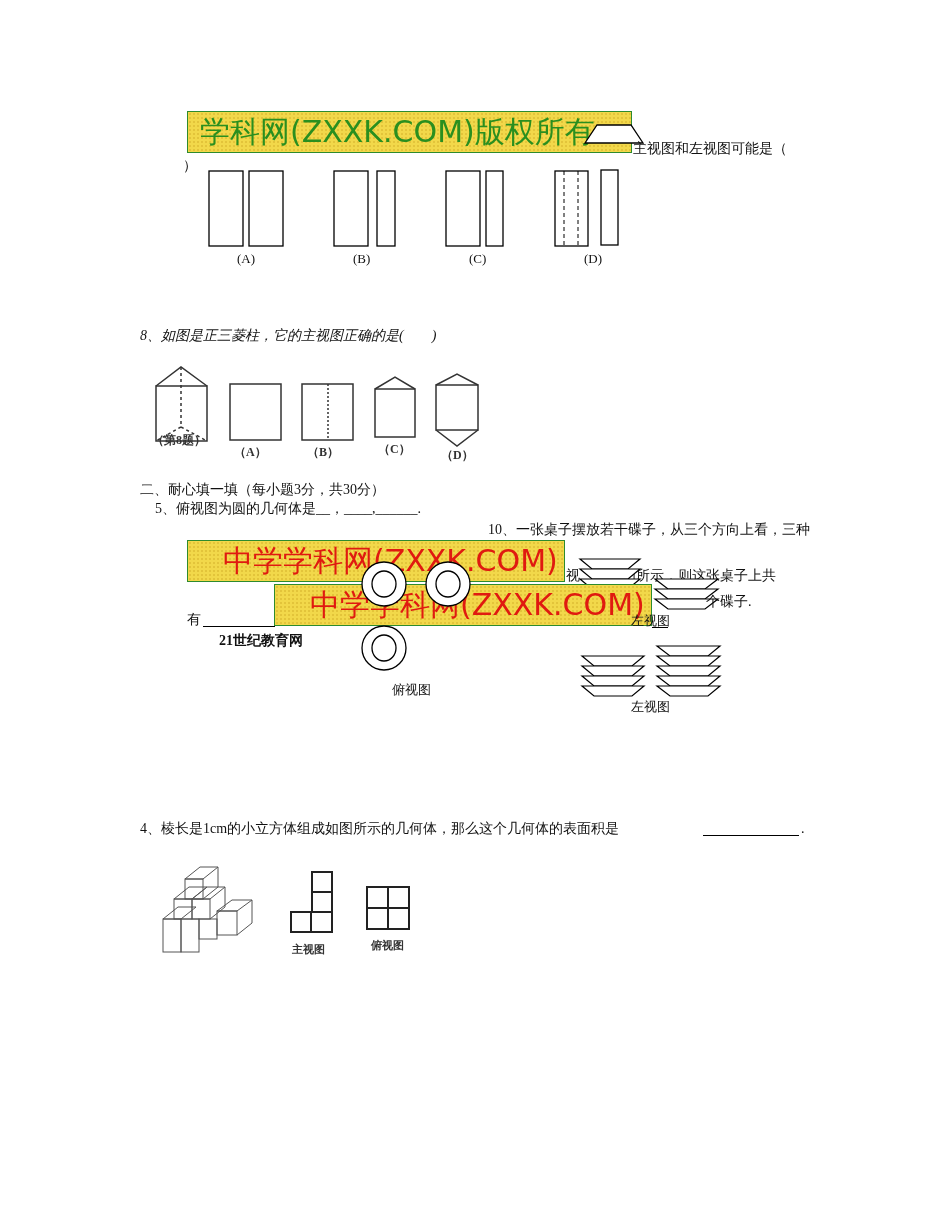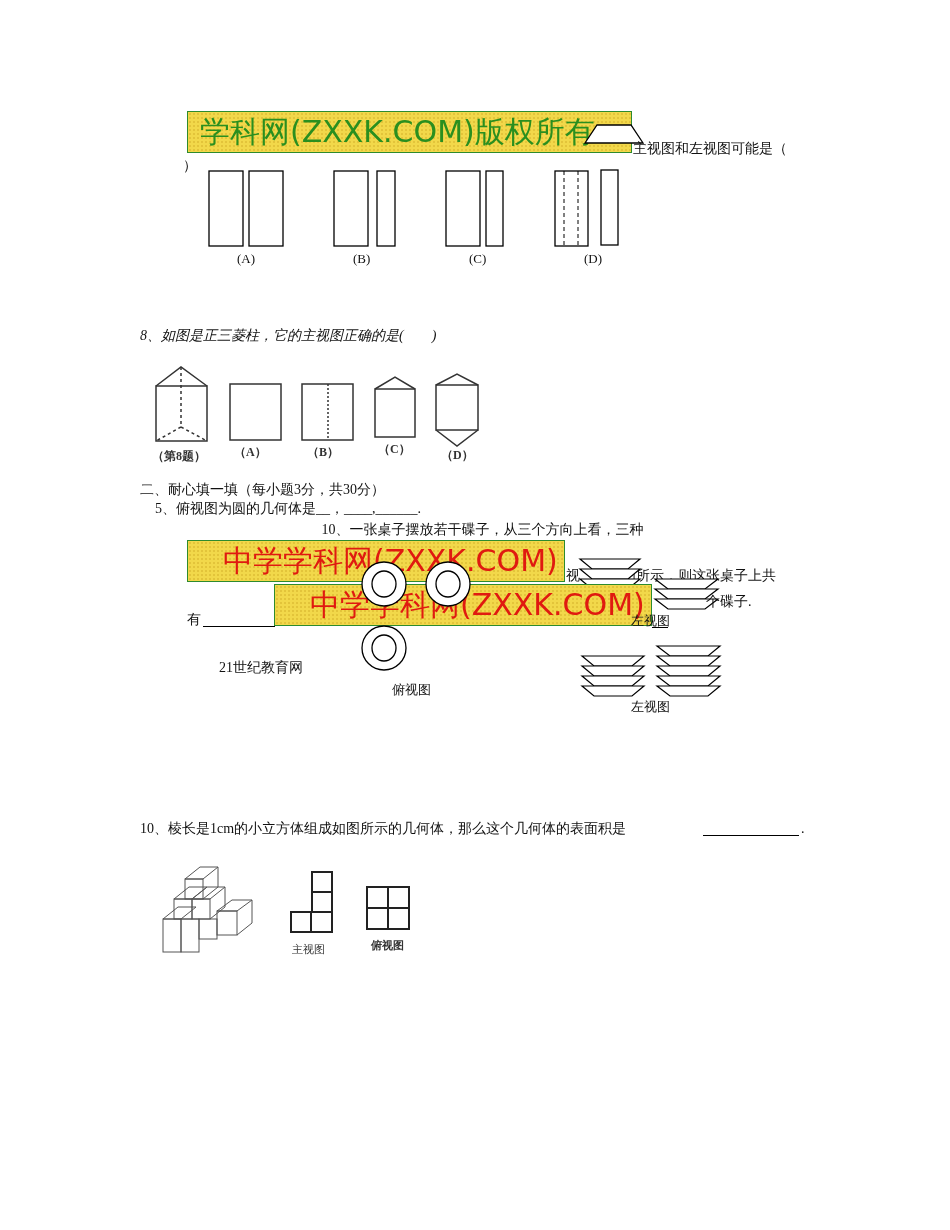--- a/index.html
+++ b/index.html
@@ -5,21 +5,21 @@
   html,body{margin:0;padding:0;background:#fff;}
   body{width:950px;height:1230px;position:relative;overflow:hidden;font-family:"Liberation Serif","DejaVu Serif",serif;color:#111;font-size:14px;}
   .abs{position:absolute;}
   .txt{font-size:14px;line-height:16px;white-space:nowrap;}
   .wm{position:absolute;border:1.5px solid #2e8b2e;background:#f2d84a;
       background-image:radial-gradient(#e3c43a 1px,transparent 1px);background-size:4px 4px;
       font-family:"DejaVu Sans","Liberation Sans",sans-serif;display:flex;align-items:flex-start;padding-left:12px;box-sizing:border-box;}
   .wm.green{color:#2a8f1f;}
   .wm.red{color:#e01a10;padding-left:35px;}
   .lbl{font-size:13px;}
-  .spaced{letter-spacing:0;display:flex;justify-content:center;}
+  .spaced{letter-spacing:0;display:flex;justify-content:flex-end;}
   svg{position:absolute;overflow:visible;}
 </style>
 </head>
 <body>
 
 <div class="wm green abs" style="left:187px;top:111px;width:445px;height:42px;font-size:30px;">
   <span>学科网(ZXXK.COM)版权所有</span>
 </div>
 <svg style="left:583px;top:124px;" width="62" height="20">
   <polygon points="14,1 48,1 60,19 2,19" fill="#fff" stroke="#000" stroke-width="1.3"></polygon>
@@ -64,21 +64,21 @@
     <line x1="328" y1="384" x2="328" y2="440" stroke-dasharray="2,2"></line>
 
     <polyline points="375,389 395,377 415,389"></polyline>
     <rect x="375" y="389" width="40" height="48"></rect>
 
     <polyline points="436,385 457,374 478,385"></polyline>
     <rect x="436" y="385" width="42" height="45"></rect>
     <polyline points="436,430 457,446 478,430"></polyline>
   </g>
 </svg>
-<div class="abs txt" style="left:152px;top:448px;font-size:12px;font-weight:bold;color:#333;">（第8题）</div>
+<div class="abs txt" style="left:152px;top:432px;font-size:12px;font-weight:bold;color:#333;">（第8题）</div>
 <div class="abs txt" style="left:234px;top:444px;font-size:12px;font-weight:bold;color:#333;">（A）</div>
 <div class="abs txt" style="left:307px;top:444px;font-size:12px;font-weight:bold;color:#333;">（B）</div>
 <div class="abs txt" style="left:378px;top:441px;font-size:12px;font-weight:bold;color:#333;">（C）</div>
 <div class="abs txt" style="left:441px;top:447px;font-size:12px;font-weight:bold;color:#333;">（D）</div>
 
 <div class="abs txt" style="left:140px;top:482px;text-align:center;">二、耐心填一填（每小题3分，共30分）</div>
 <div class="abs txt" style="left:155px;top:501px;">5、俯视图为圆的几何体是__，____,______.</div>
 
 <div class="abs txt spaced" style="left:155px;top:522px;width:655px;">
   <span>10</span>
@@ -102,21 +102,21 @@
   <span>上</span>
   <span>看</span>
   <span>，</span>
   <span>三</span>
   <span>种</span>
 </div>
 
 <div class="abs txt" style="left:566px;top:568px;">视　　　图所示，则这张桌子上共</div>
 <div class="abs txt" style="left:187px;top:612px;">有</div>
 <div class="abs" style="left:203px;top:626px;width:72px;border-bottom:1px solid #000;"></div>
-<div class="abs txt" style="left:219px;top:660px;">21世纪教育网</div>
+<div class="abs txt" style="left:219px;top:633px;font-weight:bold;">21世纪教育网</div>
 
 <div class="wm red abs" style="left:187px;top:540px;width:378px;height:42px;font-size:30px;">
   <span>中学学科网(ZXXK.COM)</span>
 </div>
 
 <svg style="left:0;top:0;" width="950" height="720">
   <g fill="#fff" stroke="#000" stroke-width="1.2">
 
     <polygon points="580,559 640,559 628,569 592,569"></polygon>
     <polygon points="580,569 640,569 628,579 592,579"></polygon>
@@ -156,21 +156,21 @@
     <polygon points="657,686 720,686 708,696 670,696"></polygon>
   </g>
 </svg>
 
 <div class="abs txt" style="left:631px;top:613px;font-size:13px;">左视图</div>
 <div class="abs" style="left:652px;top:627px;width:16px;border-bottom:1px solid #000;"></div>
 <div class="abs txt" style="left:670px;top:594px;padding-left:36px;">个碟子.</div>
 <div class="abs txt" style="left:392px;top:682px;font-size:13px;">俯视图</div>
 <div class="abs txt" style="left:631px;top:699px;font-size:13px;">左视图</div>
 
-<div class="abs txt" style="left:140px;top:821px;">10、棱长是1cm的小立方体组成如图所示的几何体，那么这个几何体的表面积是</div>
+<div class="abs txt" style="left:140px;top:821px;">4、棱长是1cm的小立方体组成如图所示的几何体，那么这个几何体的表面积是</div>
 <div class="abs" style="left:703px;top:835px;width:96px;border-bottom:1px solid #000;"></div>
 <div class="abs txt" style="left:801px;top:821px;">.</div>
 
 <svg style="left:0;top:0;" width="950" height="960">
 
   <g fill="none" stroke="#555" stroke-width="1">
 
     <polygon points="185,879 200,867 218,867 203,879"></polygon>
     <rect x="185" y="879" width="18" height="20"></rect>
     <polyline points="203,899 218,887 218,867"></polyline>
@@ -196,14 +196,14 @@
     <rect x="291" y="912" width="20" height="20"></rect>
     <rect x="311" y="912" width="21" height="20"></rect>
   </g>
 
   <g fill="none" stroke="#222" stroke-width="2">
     <rect x="367" y="887" width="42" height="42"></rect>
     <line x1="388" y1="887" x2="388" y2="929"></line>
     <line x1="367" y1="908" x2="409" y2="908"></line>
   </g>
 </svg>
-<div class="abs txt" style="left:292px;top:941px;font-size:11px;font-weight:normal;color:#333;">主视图</div>
+<div class="abs txt" style="left:292px;top:941px;font-size:11px;font-weight:bold;color:#333;">主视图</div>
 <div class="abs txt" style="left:371px;top:937px;font-size:11px;font-weight:bold;color:#333;">俯视图</div>
 
 </body></html>

